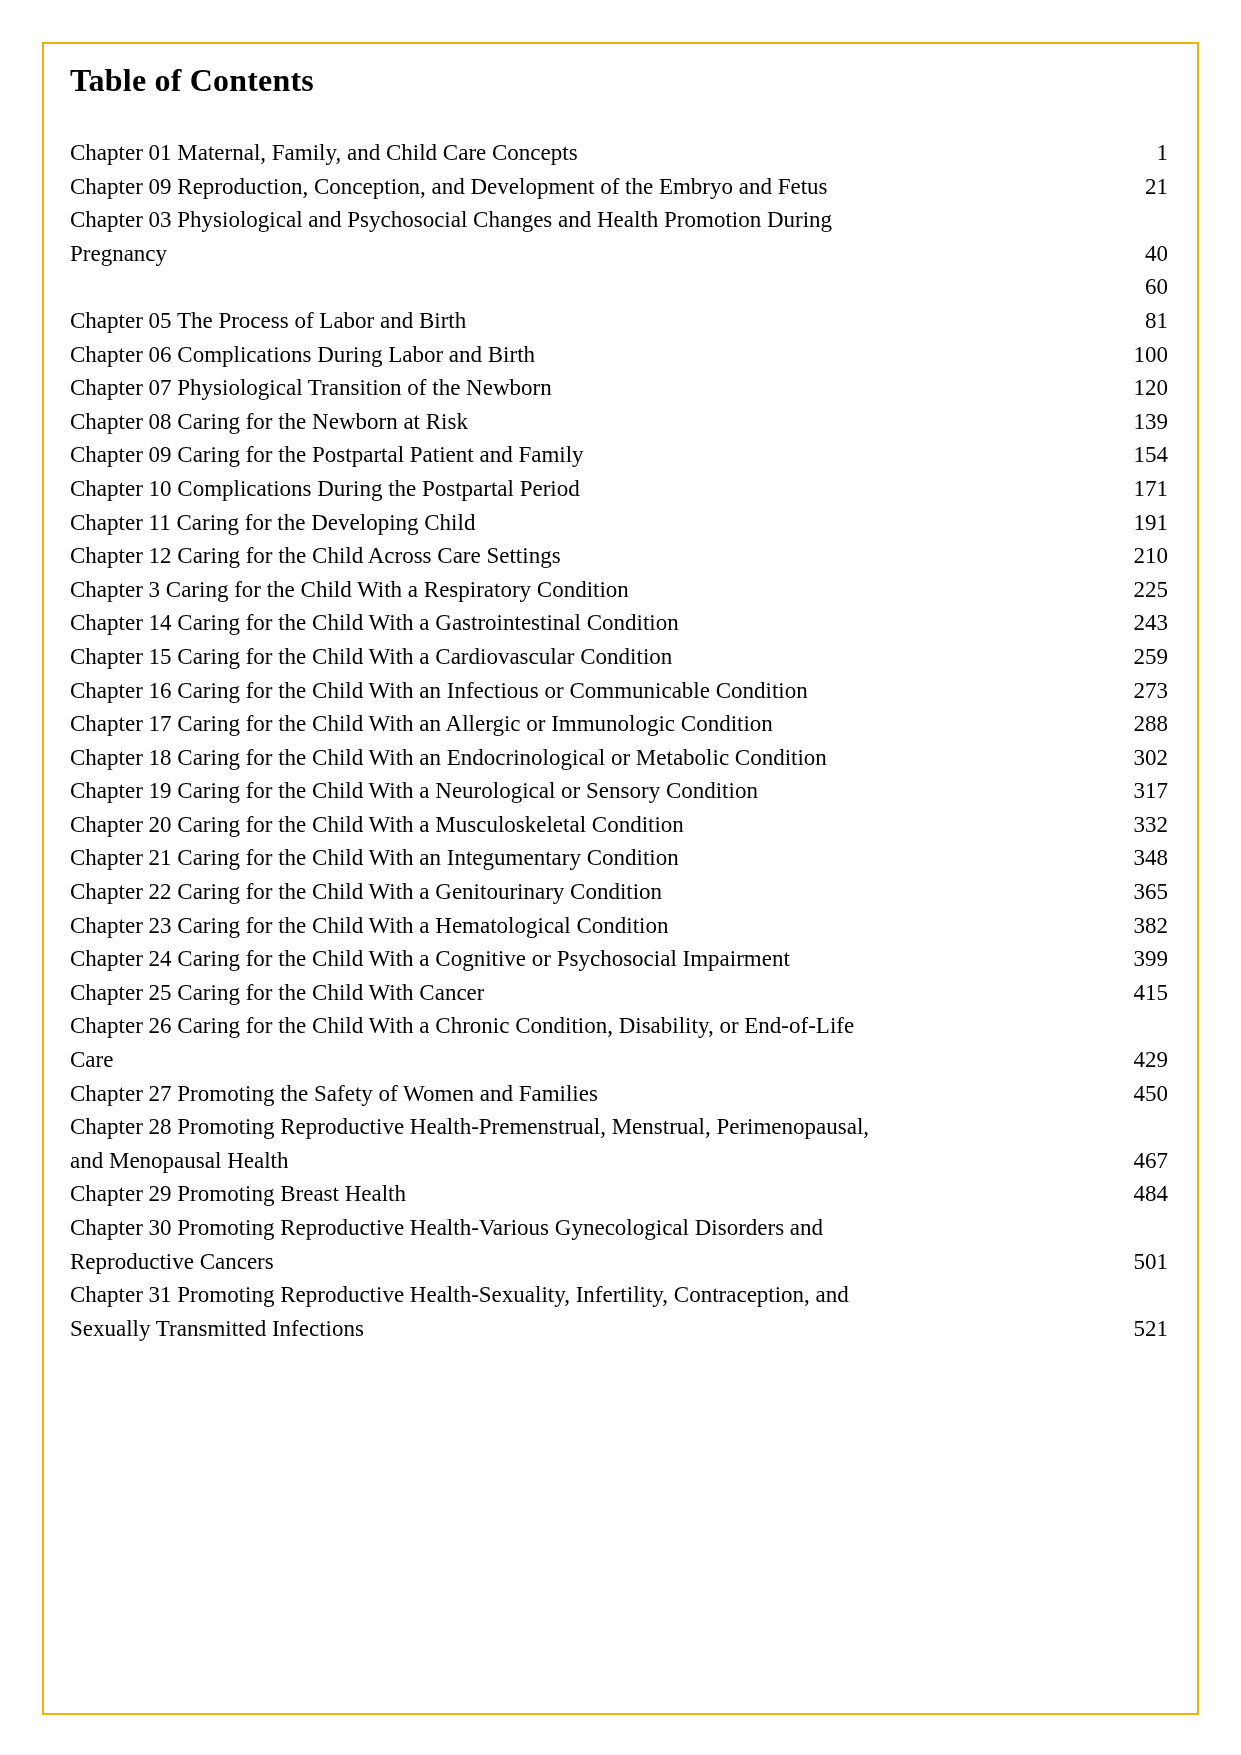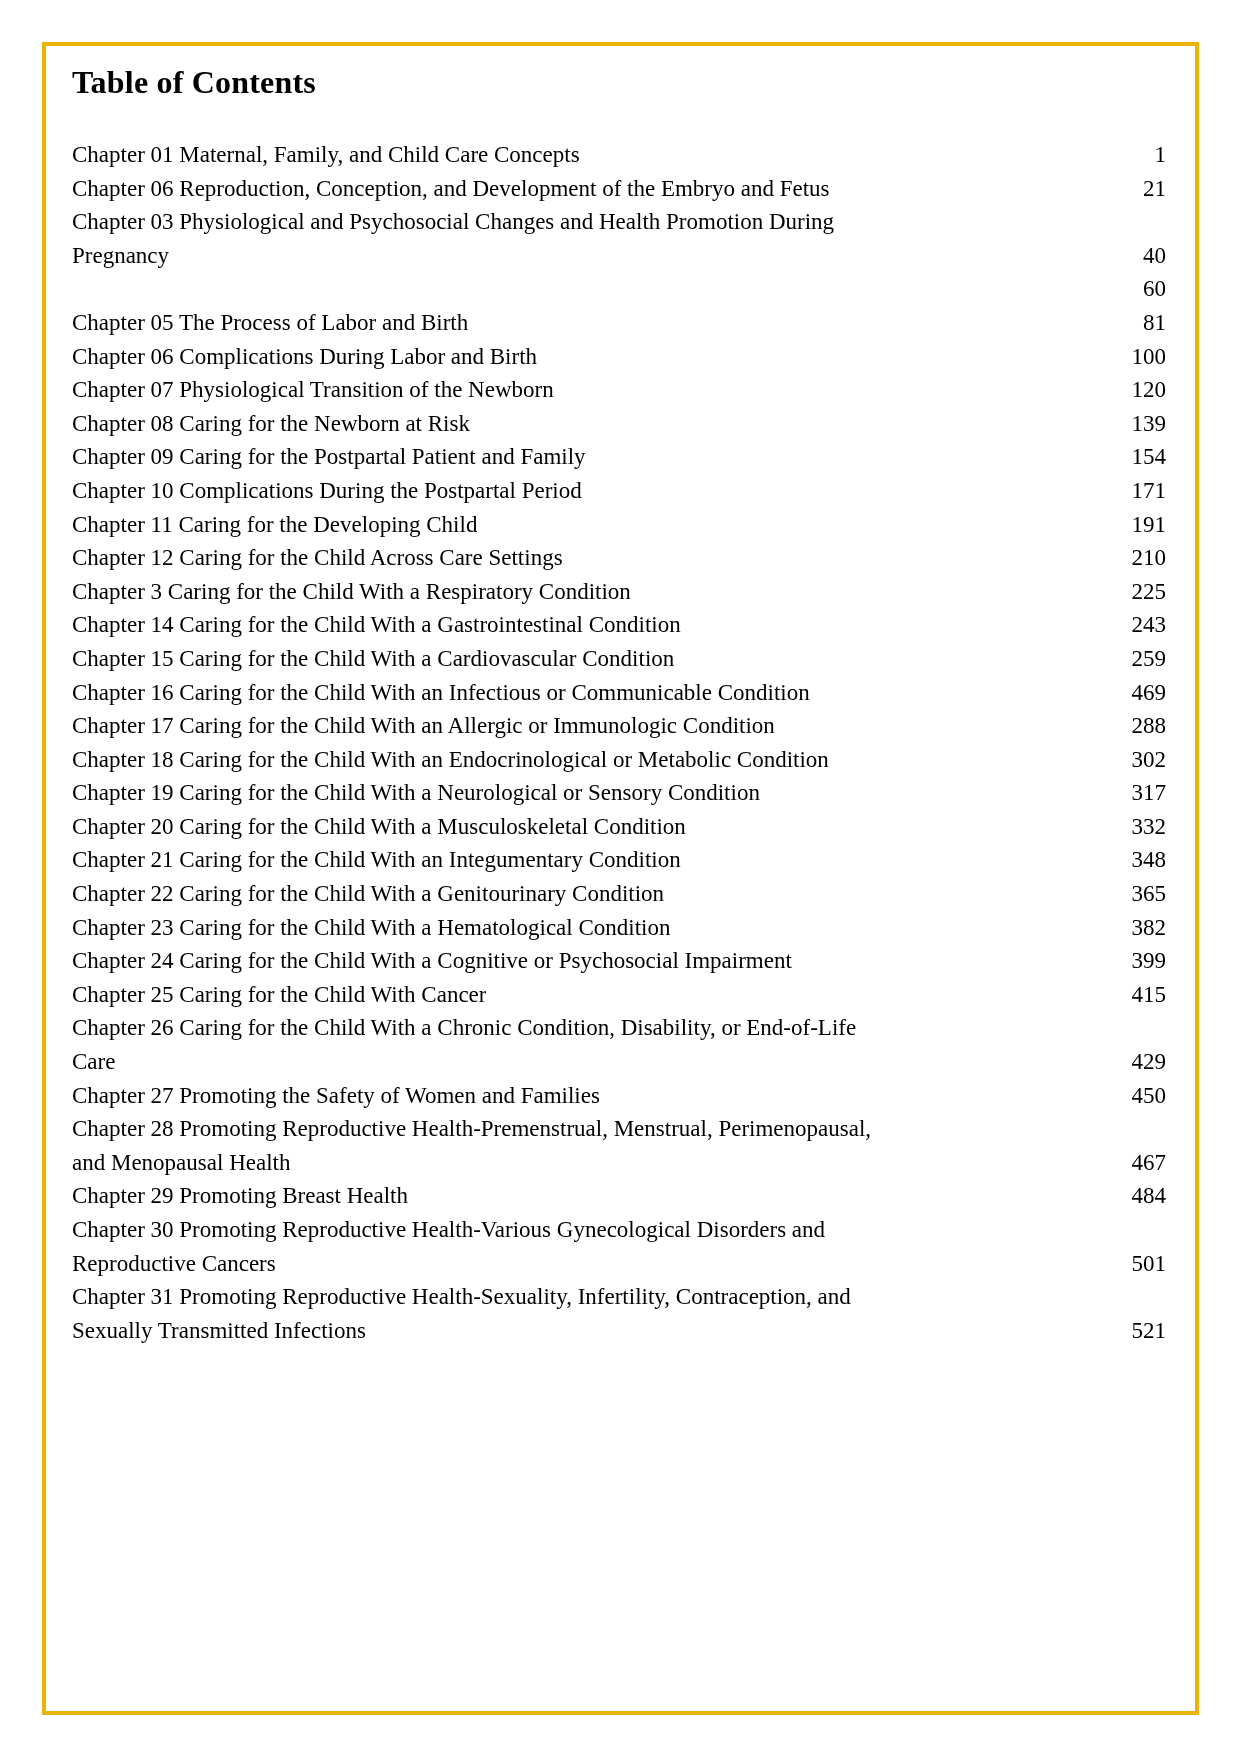--- a/index.html
+++ b/index.html
@@ -13,21 +13,21 @@
     position: relative;
     font-family: "Liberation Serif", "DejaVu Serif", serif;
     color: #000000;
   }
   .page-frame {
     position: absolute;
     left: 42px;
     top: 42px;
     width: 1157px;
     height: 1673px;
-    border: 4px solid #eab308;
+    border: 2px solid #eab308;
     box-sizing: border-box;
     padding: 16px 29px 0 26px;
     overflow: hidden;
   }
   .doc-title {
     margin: 0;
     font-size: 32px;
     font-weight: bold;
     line-height: 40px;
     letter-spacing: 0.2px;
@@ -59,21 +59,21 @@
   <h1 class="doc-title">Table of Contents</h1>
 
   <div class="toc-list">
 
       <div class="toc-line">
         <span class="toc-entry-text">Chapter 01 Maternal, Family, and Child Care Concepts</span>
         <span class="toc-page-number">1</span>
       </div>
 
       <div class="toc-line">
-        <span class="toc-entry-text">Chapter 06 Reproduction, Conception, and Development of the Embryo and Fetus</span>
+        <span class="toc-entry-text">Chapter 09 Reproduction, Conception, and Development of the Embryo and Fetus</span>
         <span class="toc-page-number">21</span>
       </div>
 
       <div class="toc-line">
         <span class="toc-entry-text">Chapter 03 Physiological and Psychosocial Changes and Health Promotion During</span>
         <span class="toc-page-number"></span>
       </div>
 
       <div class="toc-line">
         <span class="toc-entry-text">Pregnancy</span>
@@ -134,21 +134,21 @@
         <span class="toc-page-number">243</span>
       </div>
 
       <div class="toc-line">
         <span class="toc-entry-text">Chapter 15 Caring for the Child With a Cardiovascular Condition</span>
         <span class="toc-page-number">259</span>
       </div>
 
       <div class="toc-line">
         <span class="toc-entry-text">Chapter 16 Caring for the Child With an Infectious or Communicable Condition</span>
-        <span class="toc-page-number">469</span>
+        <span class="toc-page-number">273</span>
       </div>
 
       <div class="toc-line">
         <span class="toc-entry-text">Chapter 17 Caring for the Child With an Allergic or Immunologic Condition</span>
         <span class="toc-page-number">288</span>
       </div>
 
       <div class="toc-line">
         <span class="toc-entry-text">Chapter 18 Caring for the Child With an Endocrinological or Metabolic Condition</span>
         <span class="toc-page-number">302</span>

